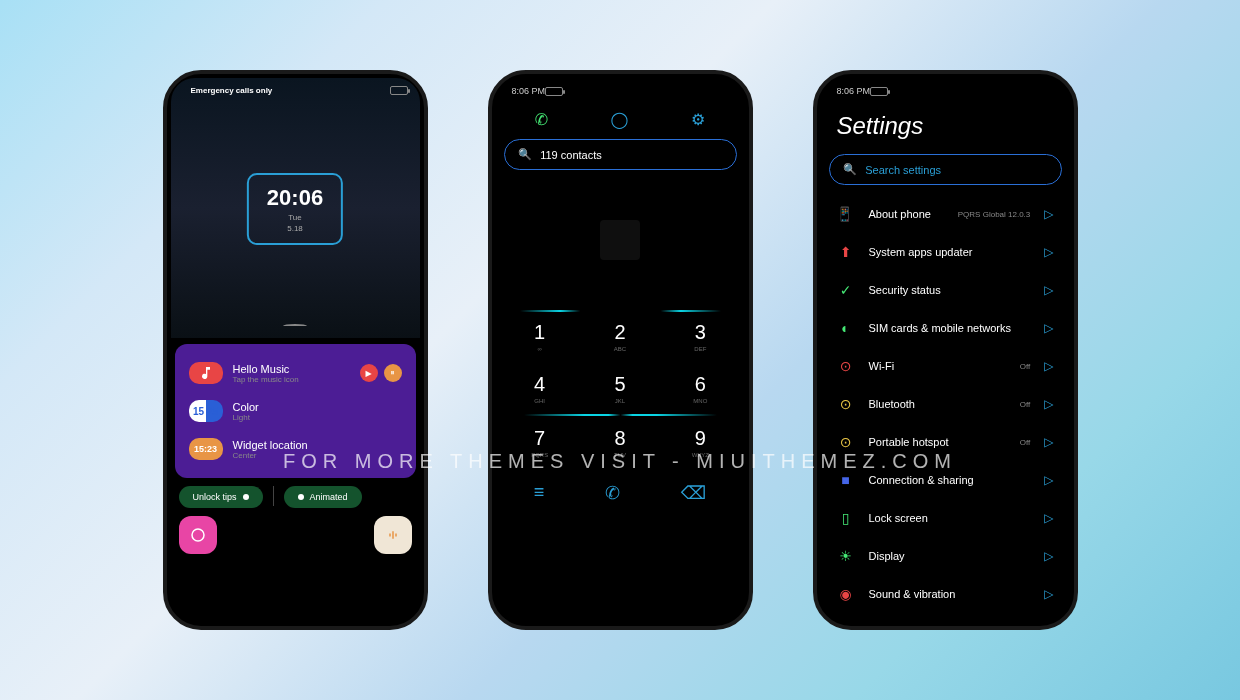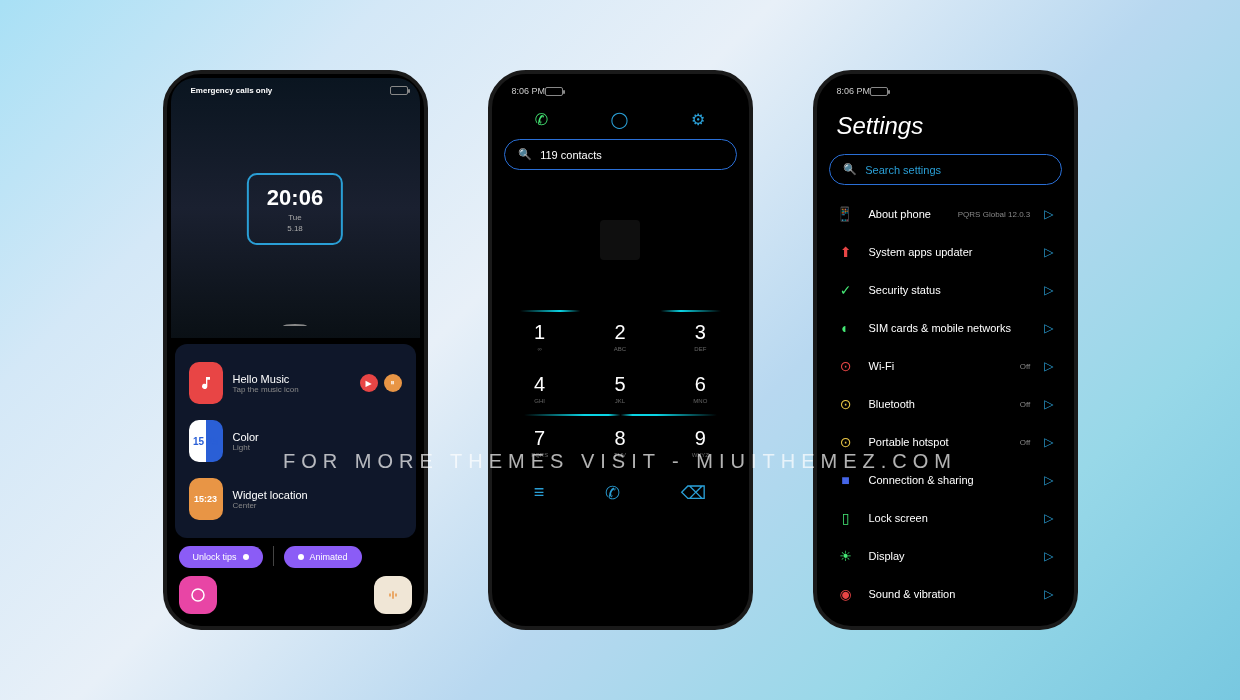--- a/index.html
+++ b/index.html
@@ -9,32 +9,32 @@
 .status-icons { display: flex; gap: 4px; align-items: center; }
 .battery-icon { width: 18px; height: 9px; border: 1px solid #888; border-radius: 2px; position: relative; }
 .battery-icon::after { content: ''; position: absolute; right: -3px; top: 2px; width: 2px; height: 4px; background: #888; border-radius: 1px; }
 
 .lockscreen-top { height: 260px; background: linear-gradient(180deg, #0a1520 0%, #1a2030 50%, #0a1015 100%); position: relative; border-radius: 24px 24px 0 0; margin: -4px -8px 0; }
 .emergency { position: absolute; top: 8px; left: 20px; font-size: 8px; font-weight: bold; }
 .clock-box { position: absolute; top: 95px; left: 50%; transform: translateX(-50%); border: 2px solid #2a9fd6; border-radius: 10px; padding: 10px 18px; text-align: center; }
 .clock-time { font-size: 22px; font-weight: bold; }
 .clock-date { font-size: 8px; color: #aaa; margin-top: 2px; }
 .swipe-indicator { position: absolute; bottom: 10px; left: 50%; transform: translateX(-50%); width: 24px; height: 4px; border-top: 2px solid #888; border-radius: 50%; }
-.panel { background: #0f172a; border-radius: 12px; padding: 10px; margin: 6px -4px; }
+.panel { background: #4c1d95; border-radius: 12px; padding: 10px; margin: 6px -4px; }
 .panel-row { display: flex; align-items: center; gap: 10px; padding: 8px 4px; }
-.app-icon { width: 34px; height: 42px; border-radius: 10px; display: flex; align-items: center; justify-content: center; font-size: 16px; }
+.app-icon { width: 34px; height: 22px; border-radius: 10px; display: flex; align-items: center; justify-content: center; font-size: 16px; }
 .app-red { background: #e84545; }
 .app-blue { background: linear-gradient(90deg, #fff 50%, #2a5fd6 50%); color: #2a5fd6; font-size: 10px; font-weight: bold; }
 .app-orange { background: #e89545; color: #fff; font-size: 9px; font-weight: bold; }
 .panel-label { font-size: 11px; color: #fff; }
 .panel-sub { font-size: 8px; color: #888; }
 .music-controls { display: flex; gap: 6px; margin-left: auto; }
 .music-btn { width: 18px; height: 18px; border-radius: 50%; display: flex; align-items: center; justify-content: center; font-size: 8px; }
 .chip-row { display: flex; gap: 10px; margin: 8px 0; }
-.chip { background: #8b5cf6; border-radius: 14px; padding: 6px 14px; font-size: 9px; display: flex; align-items: center; gap: 6px; }
+.chip { background: #14532d; border-radius: 14px; padding: 6px 14px; font-size: 9px; display: flex; align-items: center; gap: 6px; }
 .chip-dot { width: 6px; height: 6px; background: #fff; border-radius: 50%; }
 .divider-v { width: 1px; height: 20px; background: #444; }
 .dock { display: flex; gap: 10px; margin-top: 8px; }
 .dock-icon { width: 38px; height: 38px; border-radius: 12px; display: flex; align-items: center; justify-content: center; }
 
 .tab-bar { display: flex; justify-content: space-around; padding: 10px 0; }
 .tab-icon { color: #2a9fd6; font-size: 16px; }
 .search-pill { border: 1.5px solid #2a6fd6; border-radius: 18px; padding: 8px 14px; display: flex; align-items: center; gap: 8px; font-size: 11px; }
 .search-icon-sm { color: #888; font-size: 11px; }
 .dialer-empty { height: 140px; display: flex; align-items: center; justify-content: center; opacity: 0.3; }

